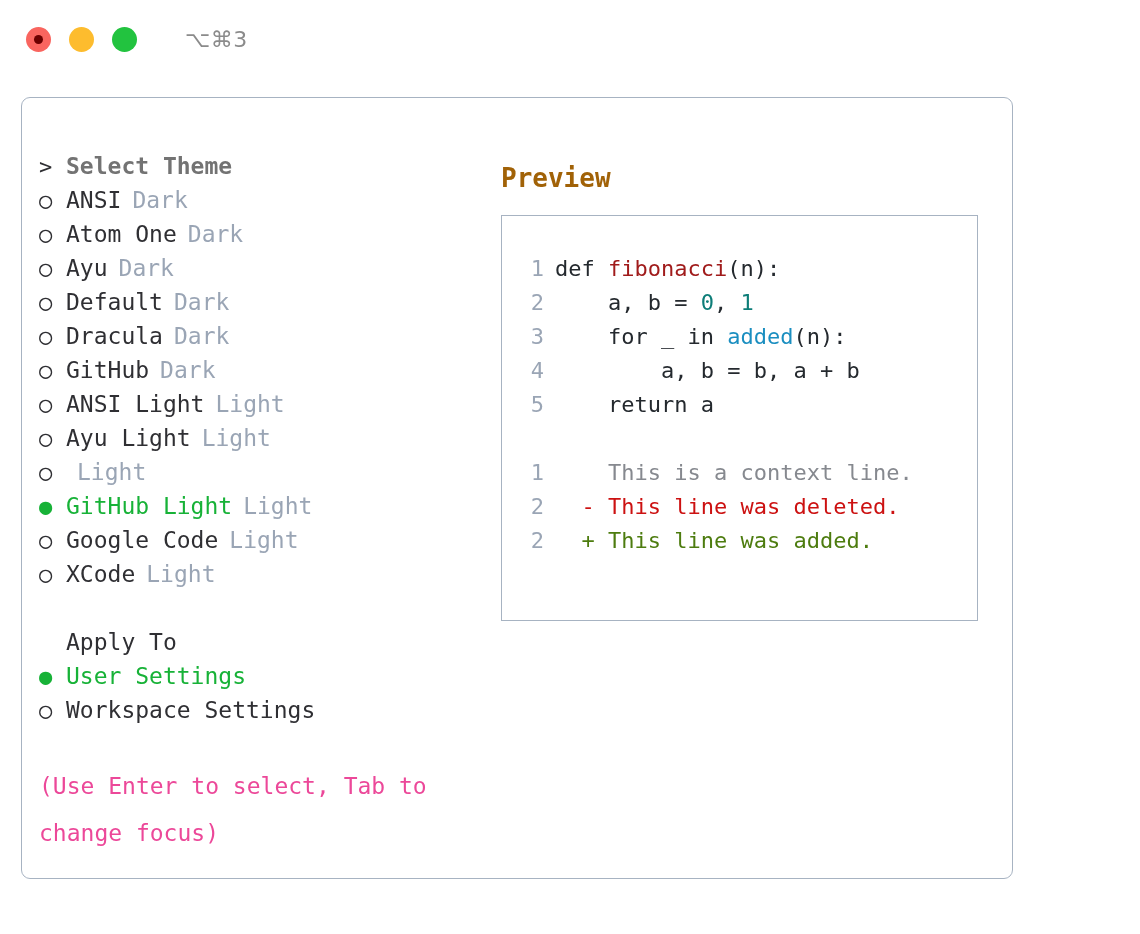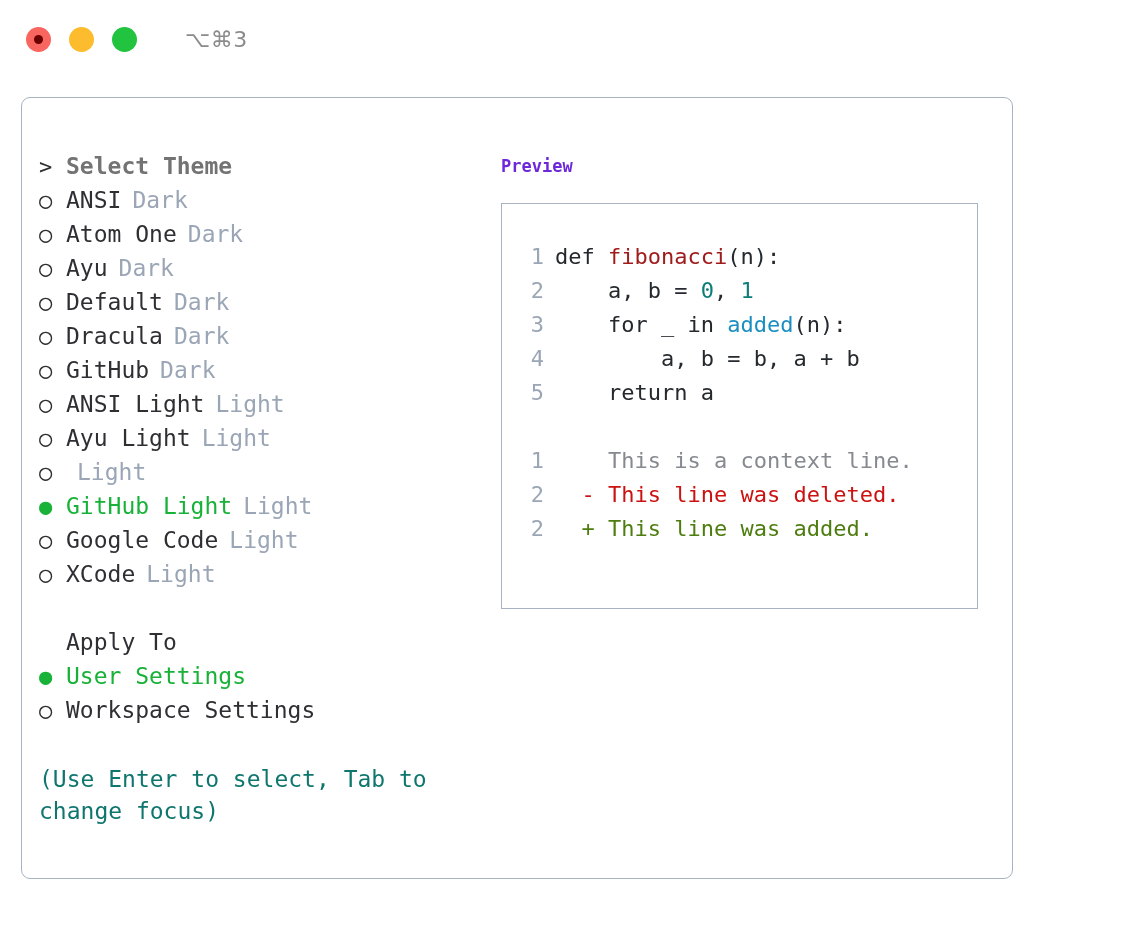--- a/index.html
+++ b/index.html
@@ -131,34 +131,35 @@
     color: #17b237;
   }
   .variant {
     color: #9aa5b5;
     margin-left: 11px;
   }
   .spacer-row {
     height: 34px;
   }
   .hint {
-    color: #0f766e;
+    color: #ec4899;
     font-size: 23px;
-    line-height: 32px;
+    line-height: 47px;
     width: 408px;
     margin-top: 2px;
   }
 
   
   .section-heading {
-    font-size: 17px;
+    font-size: 26px;
     font-weight: bold;
-    color: #6d28d9;
+    color: #a16207;
     line-height: 34px;
     height: 34px;
+    margin-top: 12px;
   }
   #preview-box {
     margin-top: 20px;
     width: 477px;
     height: 406px;
     border: 1.6px solid #a7b3c2;
     box-sizing: border-box;
     background: #ffffff;
     padding: 36px 0 0 0;
   }

